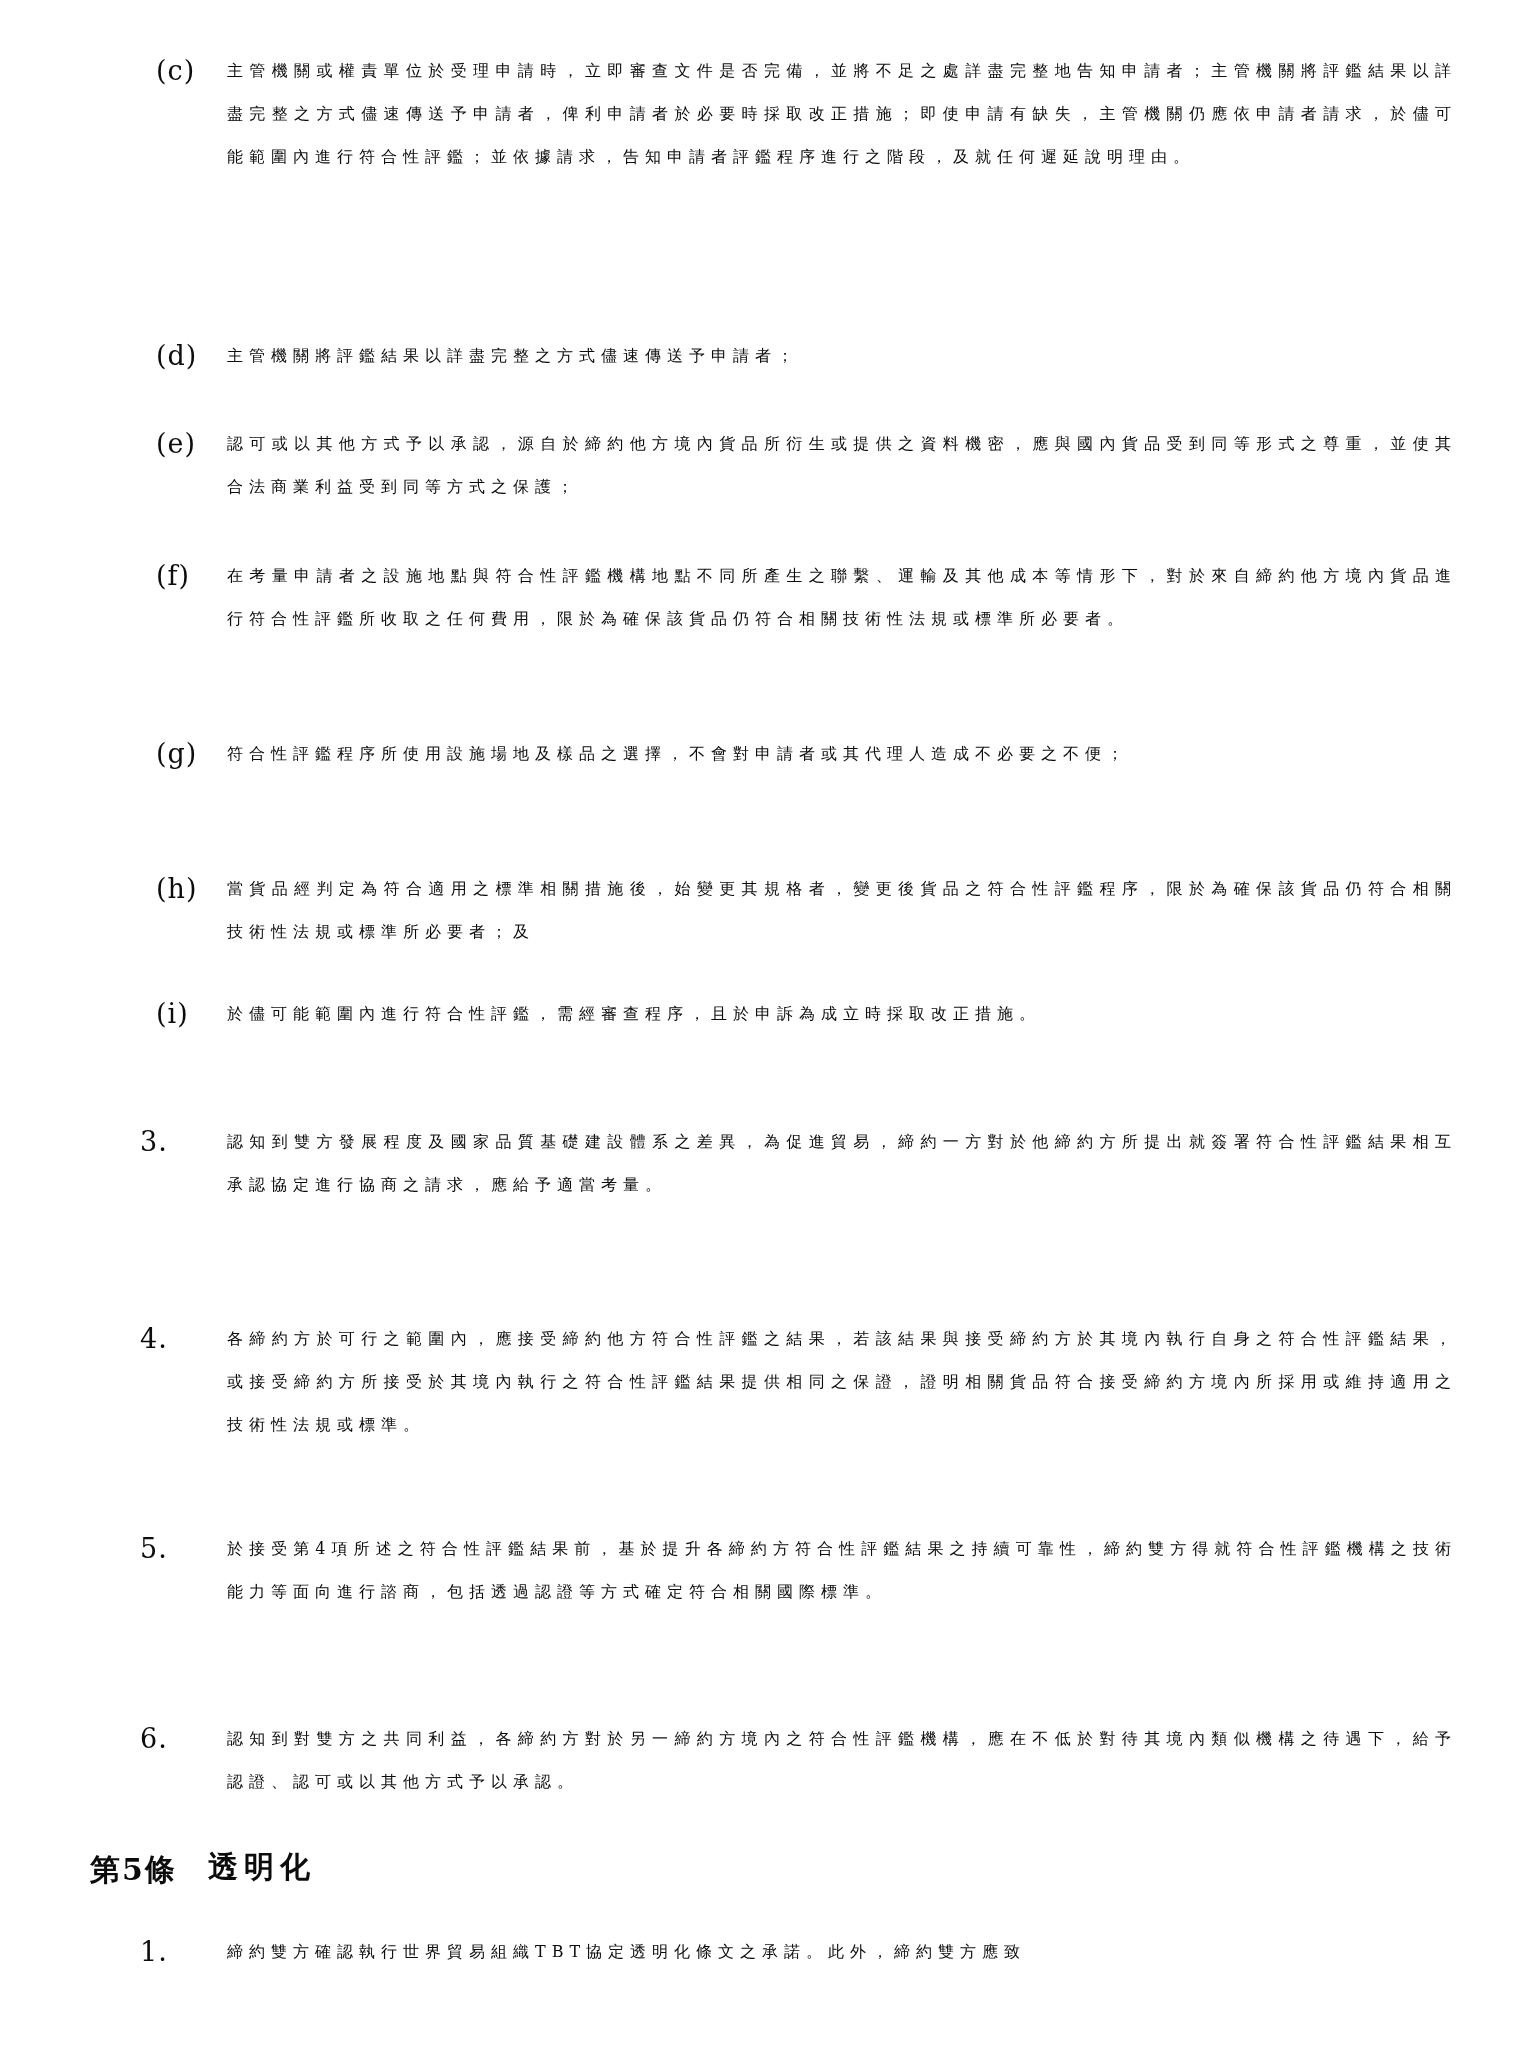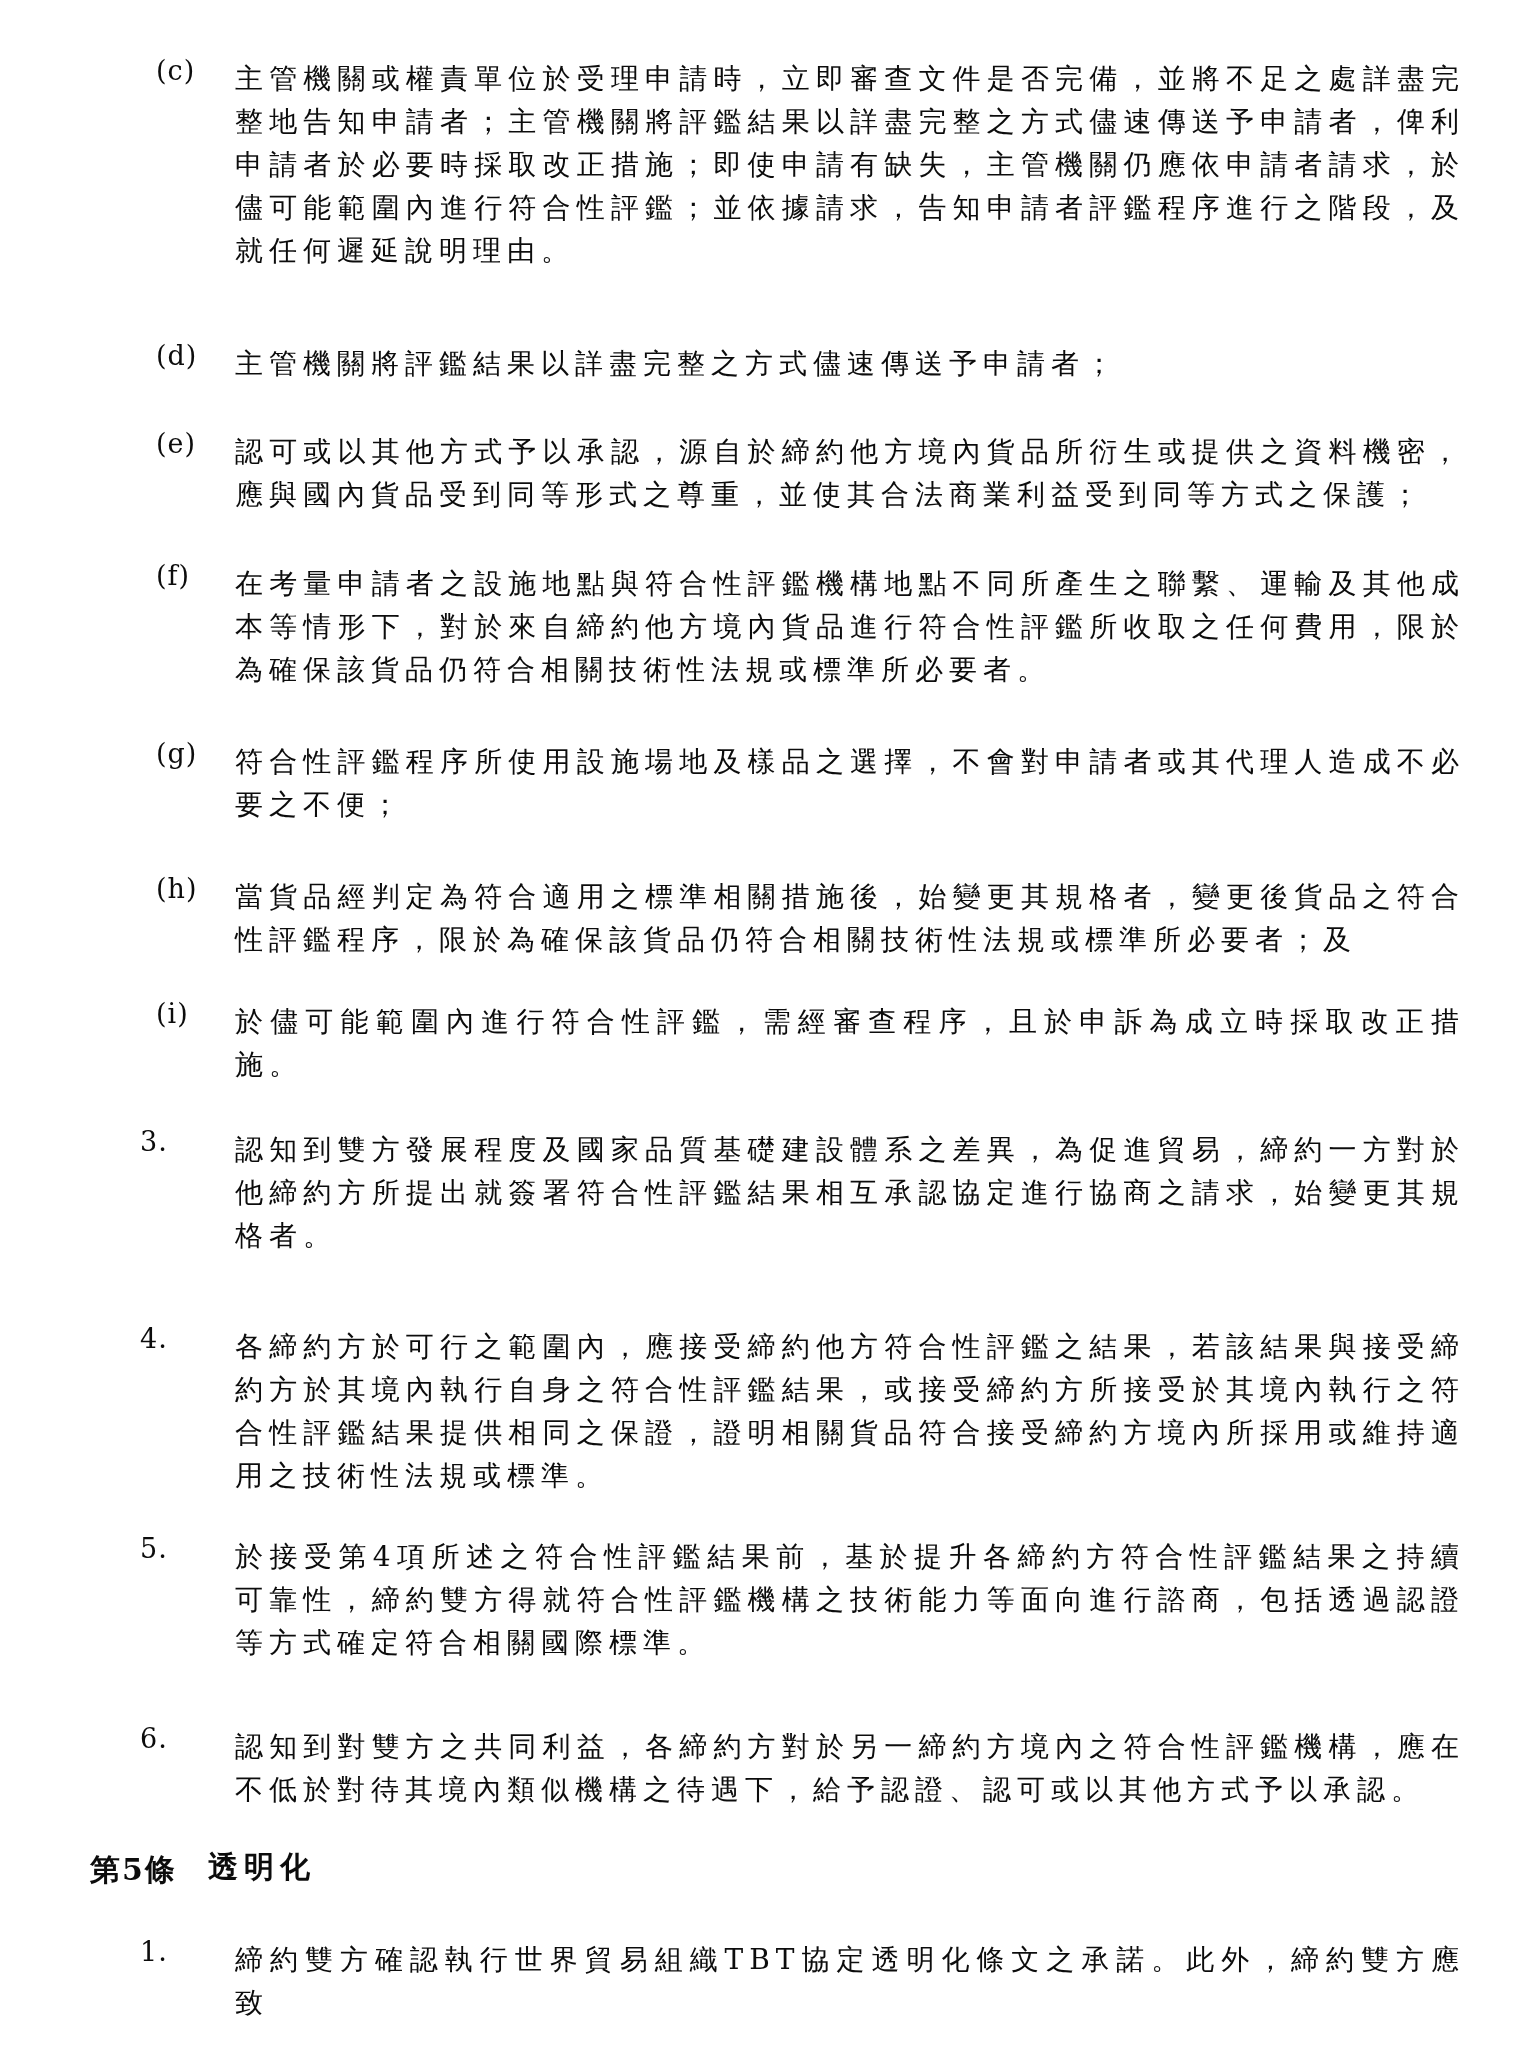--- a/index.html
+++ b/index.html
@@ -29,22 +29,22 @@
     letter-spacing: 1px;
     white-space: nowrap;
   }
   .item.lettered .label { left: 156px; }
   .item.numbered .label { left: 140px; }
   .item .text {
     position: absolute;
     top: 0;
     left: 227px;
     width: 1230px;
-    margin: 8px;
-    font-size: 28px;
+    margin: 0;
+    font-size: 16px;
     line-height: 43px;
     letter-spacing: 6px;
     text-align: justify;
     text-justify: inter-character;
   }
   .article-header {
     position: absolute;
     left: 0;
     width: 1529px;
     font-weight: bold;
@@ -101,21 +101,21 @@
     <p class="text">當貨品經判定為符合適用之標準相關措施後，始變更其規格者，變更後貨品之符合性評鑑程序，限於為確保該貨品仍符合相關技術性法規或標準所必要者；及</p>
   </section>
 
   <section class="item lettered" style="top:992px">
     <span class="label">(i)</span>
     <p class="text">於儘可能範圍內進行符合性評鑑，需經審查程序，且於申訴為成立時採取改正措施。</p>
   </section>
 
   <section class="item numbered" style="top:1120px">
     <span class="label">3.</span>
-    <p class="text">認知到雙方發展程度及國家品質基礎建設體系之差異，為促進貿易，締約一方對於他締約方所提出就簽署符合性評鑑結果相互承認協定進行協商之請求，始變更其規格者。</p>
+    <p class="text">認知到雙方發展程度及國家品質基礎建設體系之差異，為促進貿易，締約一方對於他締約方所提出就簽署符合性評鑑結果相互承認協定進行協商之請求，應給予適當考量。</p>
   </section>
 
   <section class="item numbered" style="top:1317px">
     <span class="label">4.</span>
     <p class="text">各締約方於可行之範圍內，應接受締約他方符合性評鑑之結果，若該結果與接受締約方於其境內執行自身之符合性評鑑結果，或接受締約方所接受於其境內執行之符合性評鑑結果提供相同之保證，證明相關貨品符合接受締約方境內所採用或維持適用之技術性法規或標準。</p>
   </section>
 
   <section class="item numbered" style="top:1527px">
     <span class="label">5.</span>
     <p class="text">於接受第4項所述之符合性評鑑結果前，基於提升各締約方符合性評鑑結果之持續可靠性，締約雙方得就符合性評鑑機構之技術能力等面向進行諮商，包括透過認證等方式確定符合相關國際標準。</p>

